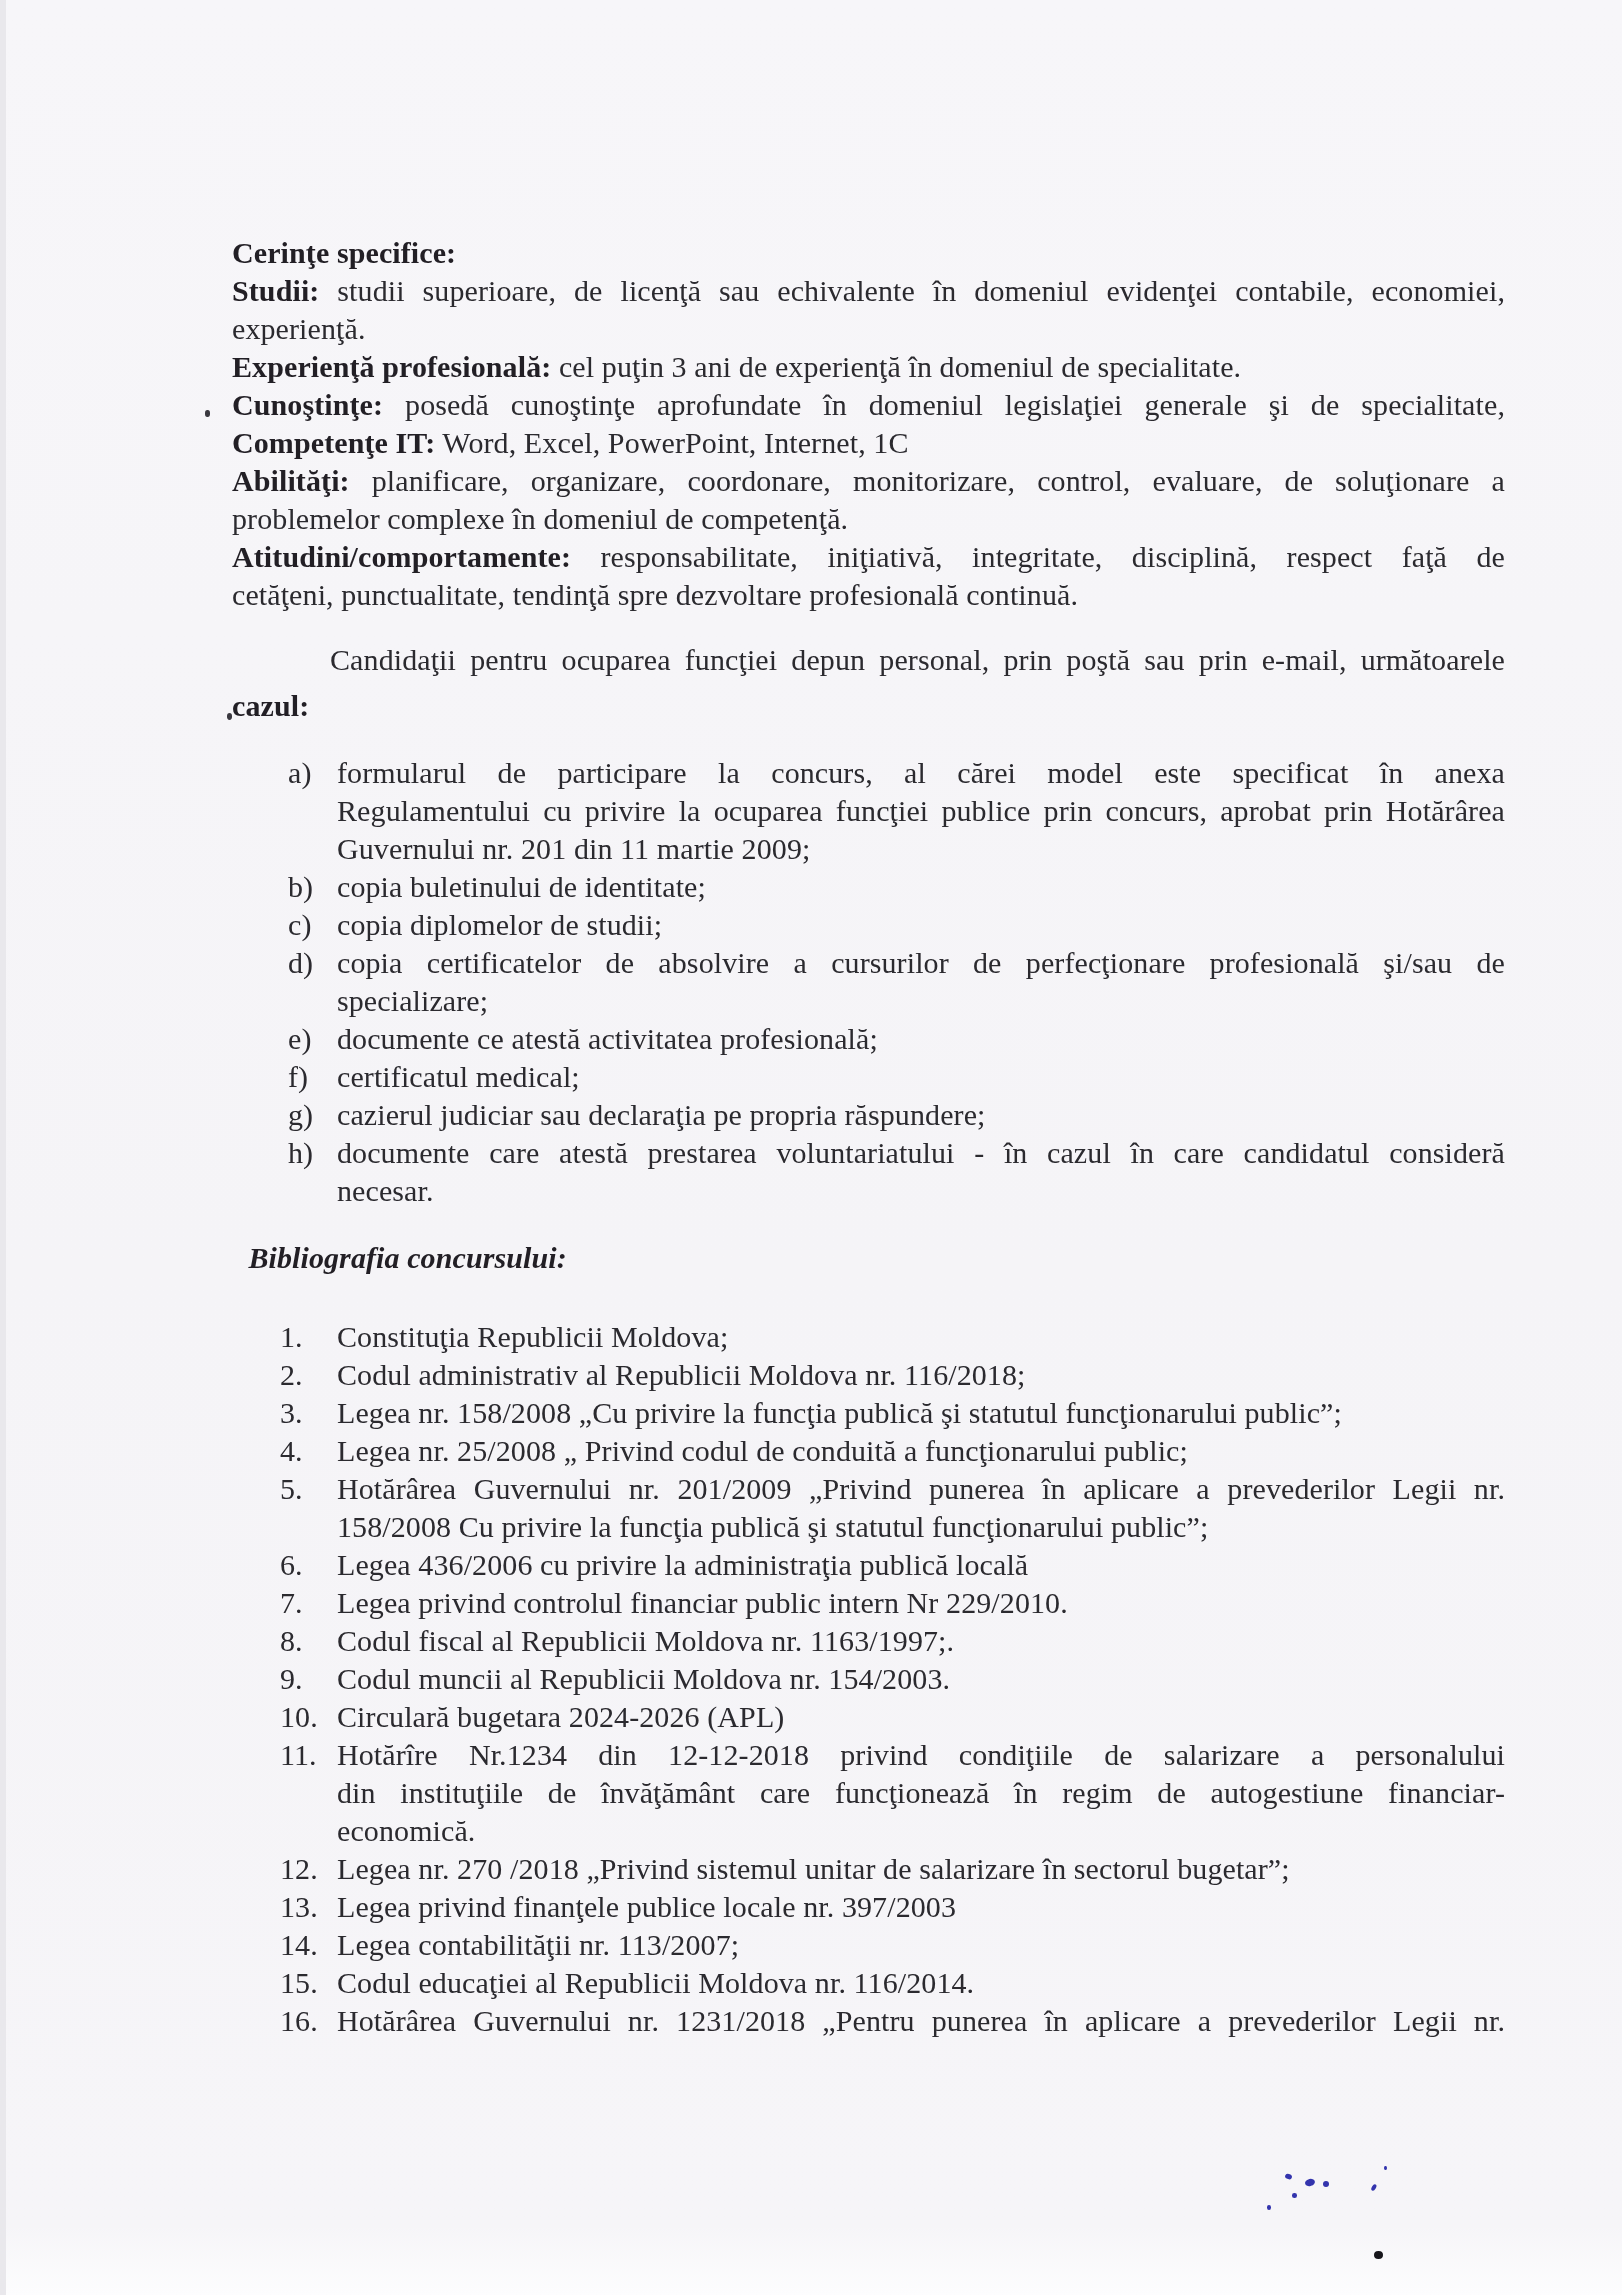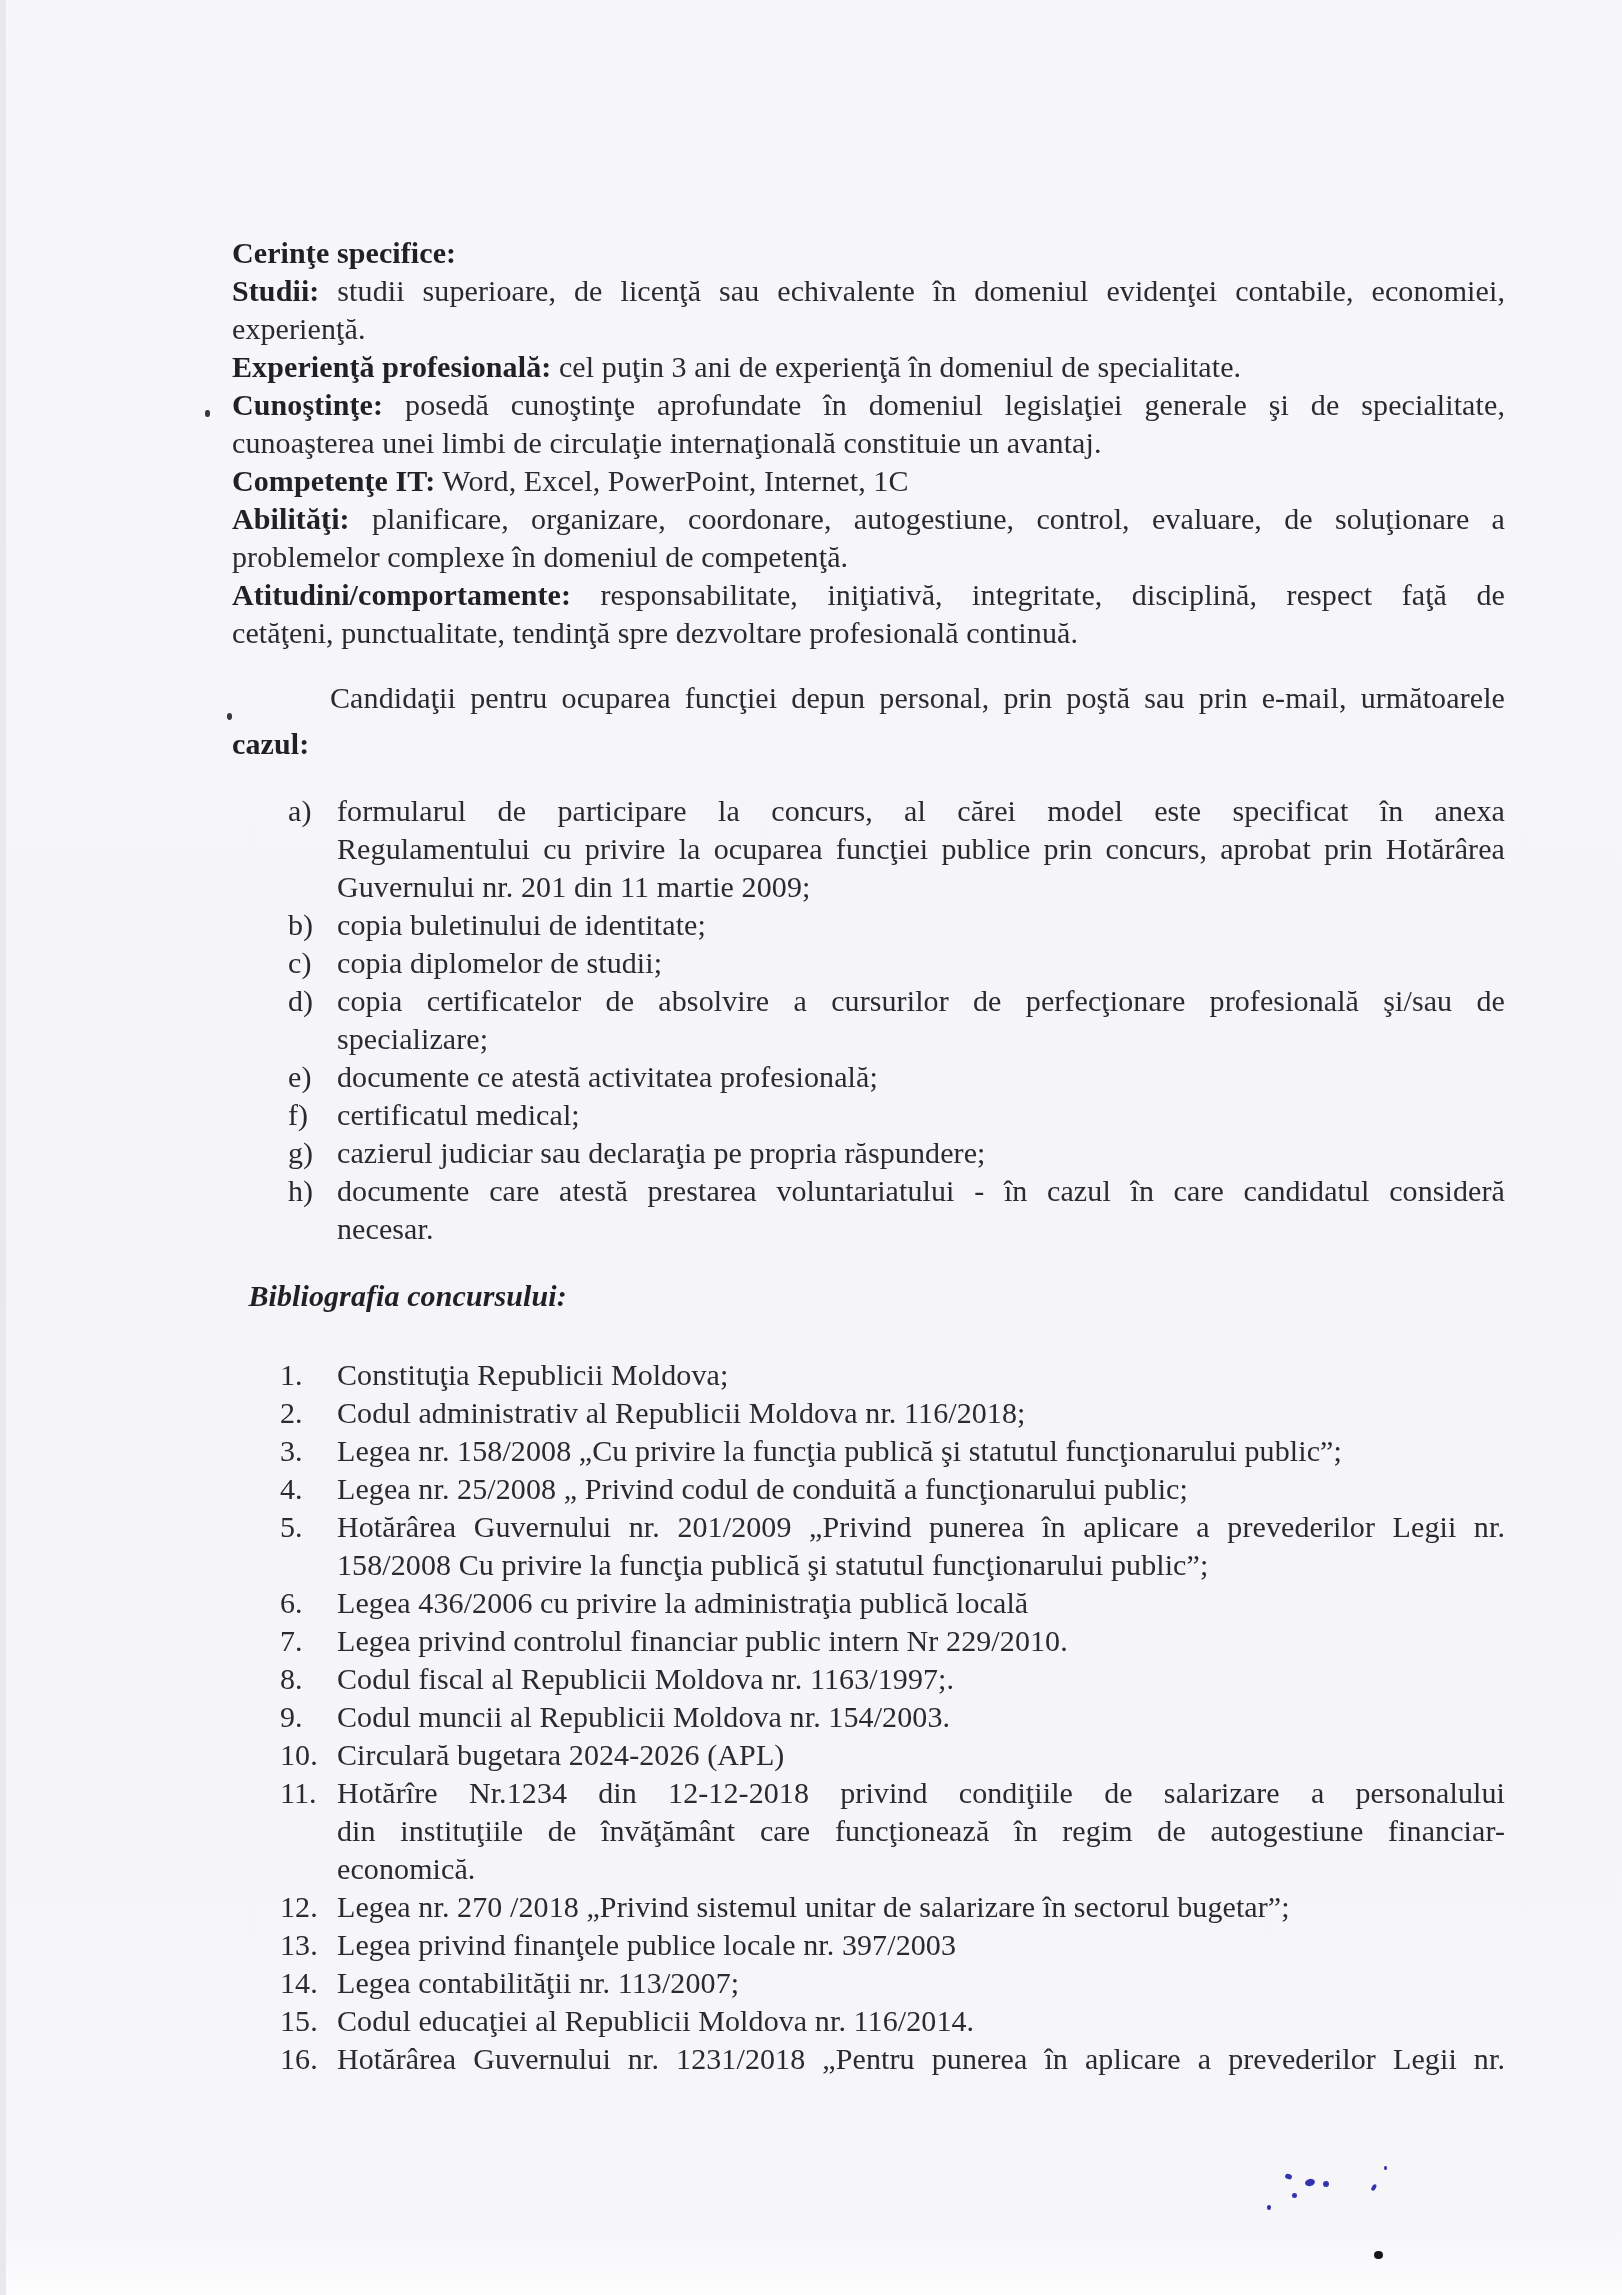--- a/index.html
+++ b/index.html
@@ -43,27 +43,24 @@
         <div class="line" data-name="text-line">
           <div class="line-text" data-name="line-text"><span class="seg" data-name="text-segment">experienţă.</span></div>
         </div>
         <div class="line" data-name="text-line">
           <div class="line-text" data-name="line-text"><span class="seg bold" data-name="bold-label">Experienţă profesională:</span><span class="seg" data-name="text-segment"> cel puţin 3 ani de experienţă în domeniul de specialitate.</span></div>
         </div>
         <div class="line j" data-name="text-line">
           <div class="line-text" data-name="line-text"><span class="seg bold" data-name="bold-label">Cunoştinţe:</span><span class="seg" data-name="text-segment"> posedă cunoştinţe aprofundate în domeniul legislaţiei generale şi de specialitate,</span></div>
         </div>
         <div class="line" data-name="text-line">
-          <div class="line-text" data-name="line-text"><span class="seg" data-name="text-segment">cunoaşterea unei limbi de circulaţie internaţională constituie un avantaj.</span></div>
-        </div>
-        <div class="line" data-name="text-line">
           <div class="line-text" data-name="line-text"><span class="seg bold" data-name="bold-label">Competenţe IT:</span><span class="seg" data-name="text-segment"> Word, Excel, PowerPoint, Internet, 1C</span></div>
         </div>
         <div class="line j" data-name="text-line">
-          <div class="line-text" data-name="line-text"><span class="seg bold" data-name="bold-label">Abilităţi:</span><span class="seg" data-name="text-segment"> planificare, organizare, coordonare, autogestiune, control, evaluare, de soluţionare a</span></div>
+          <div class="line-text" data-name="line-text"><span class="seg bold" data-name="bold-label">Abilităţi:</span><span class="seg" data-name="text-segment"> planificare, organizare, coordonare, monitorizare, control, evaluare, de soluţionare a</span></div>
         </div>
         <div class="line" data-name="text-line">
           <div class="line-text" data-name="line-text"><span class="seg" data-name="text-segment">problemelor complexe în domeniul de competenţă.</span></div>
         </div>
         <div class="line j" data-name="text-line">
           <div class="line-text" data-name="line-text"><span class="seg bold" data-name="bold-label">Atitudini/comportamente:</span><span class="seg" data-name="text-segment"> responsabilitate, iniţiativă, integritate, disciplină, respect faţă de</span></div>
         </div>
         <div class="line" data-name="text-line">
           <div class="line-text" data-name="line-text"><span class="seg" data-name="text-segment">cetăţeni, punctualitate, tendinţă spre dezvoltare profesională continuă.</span></div>
         </div>

